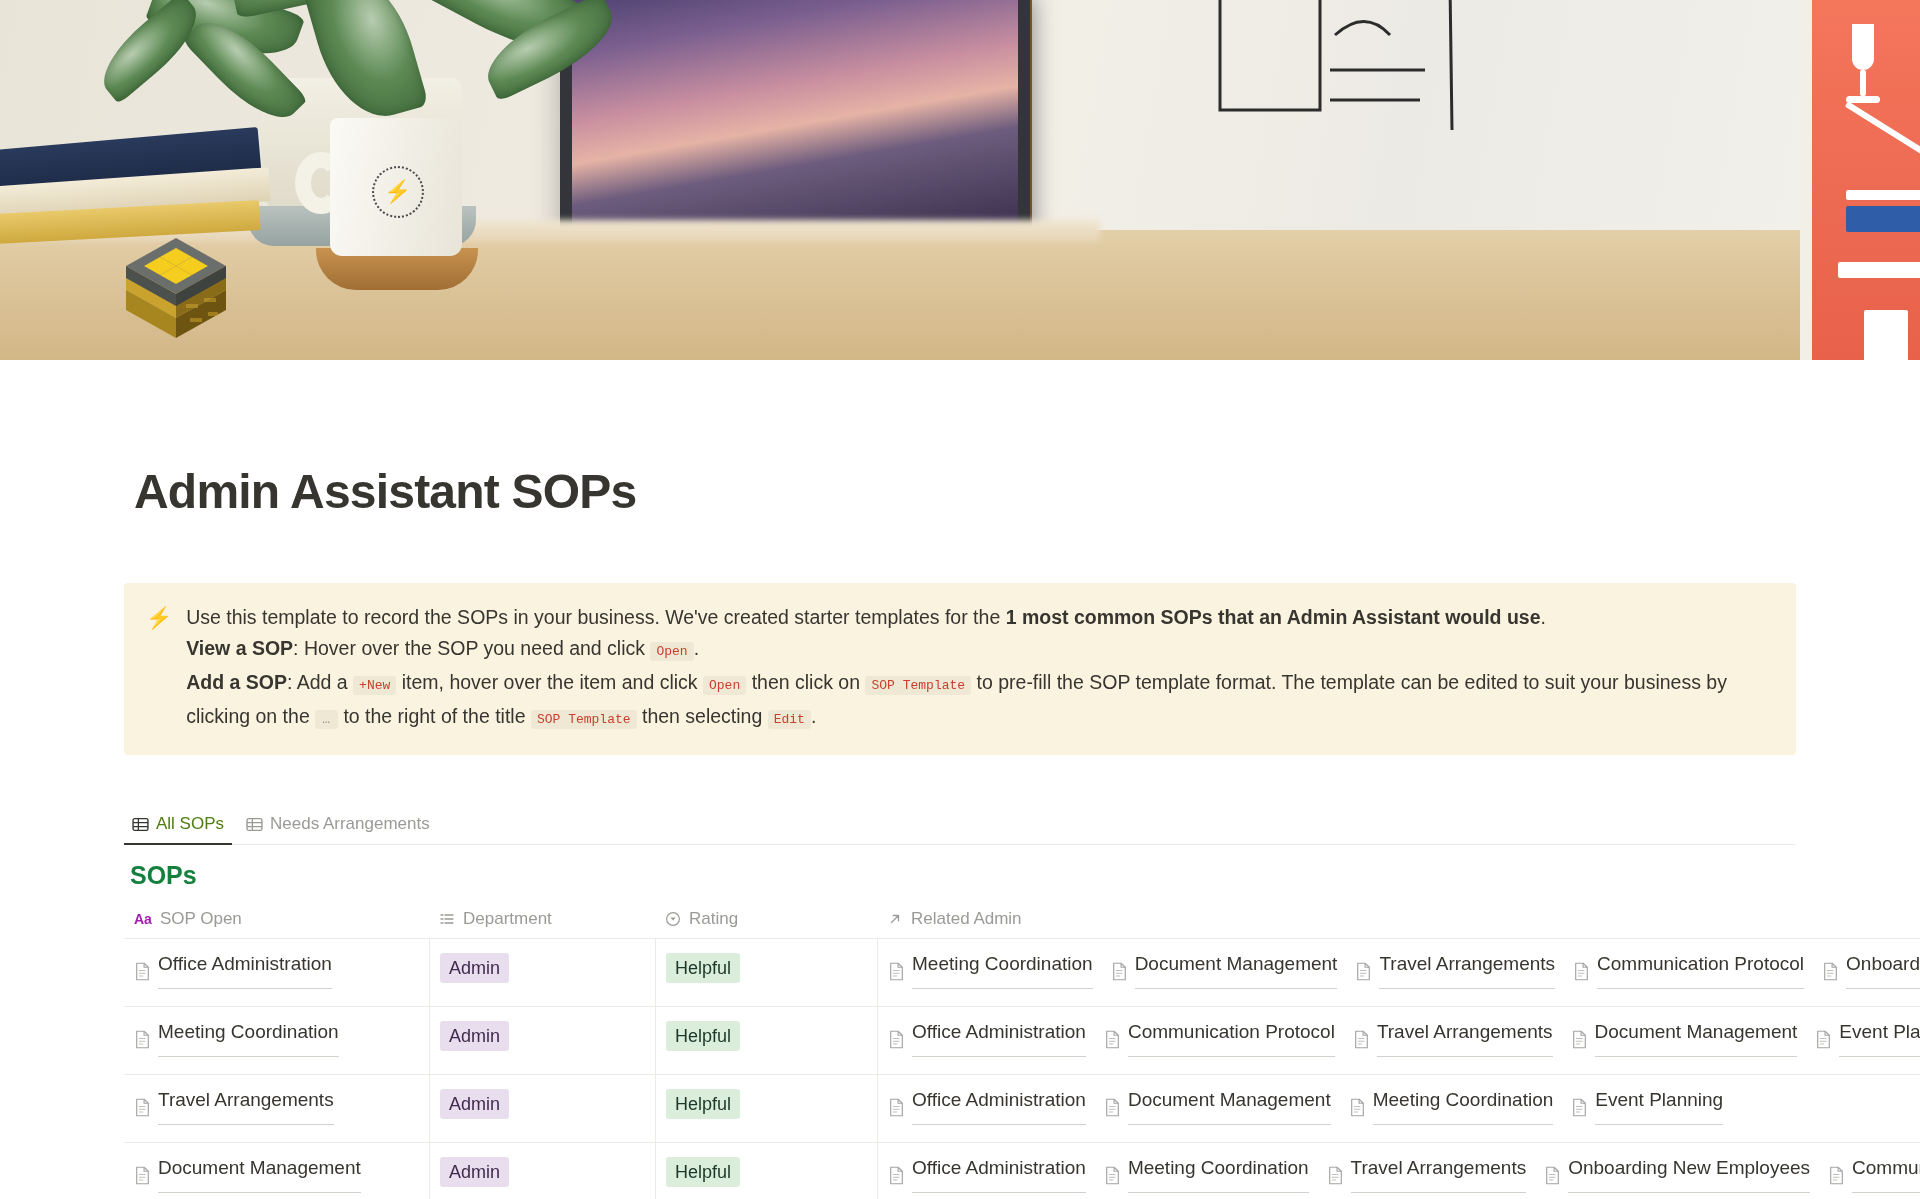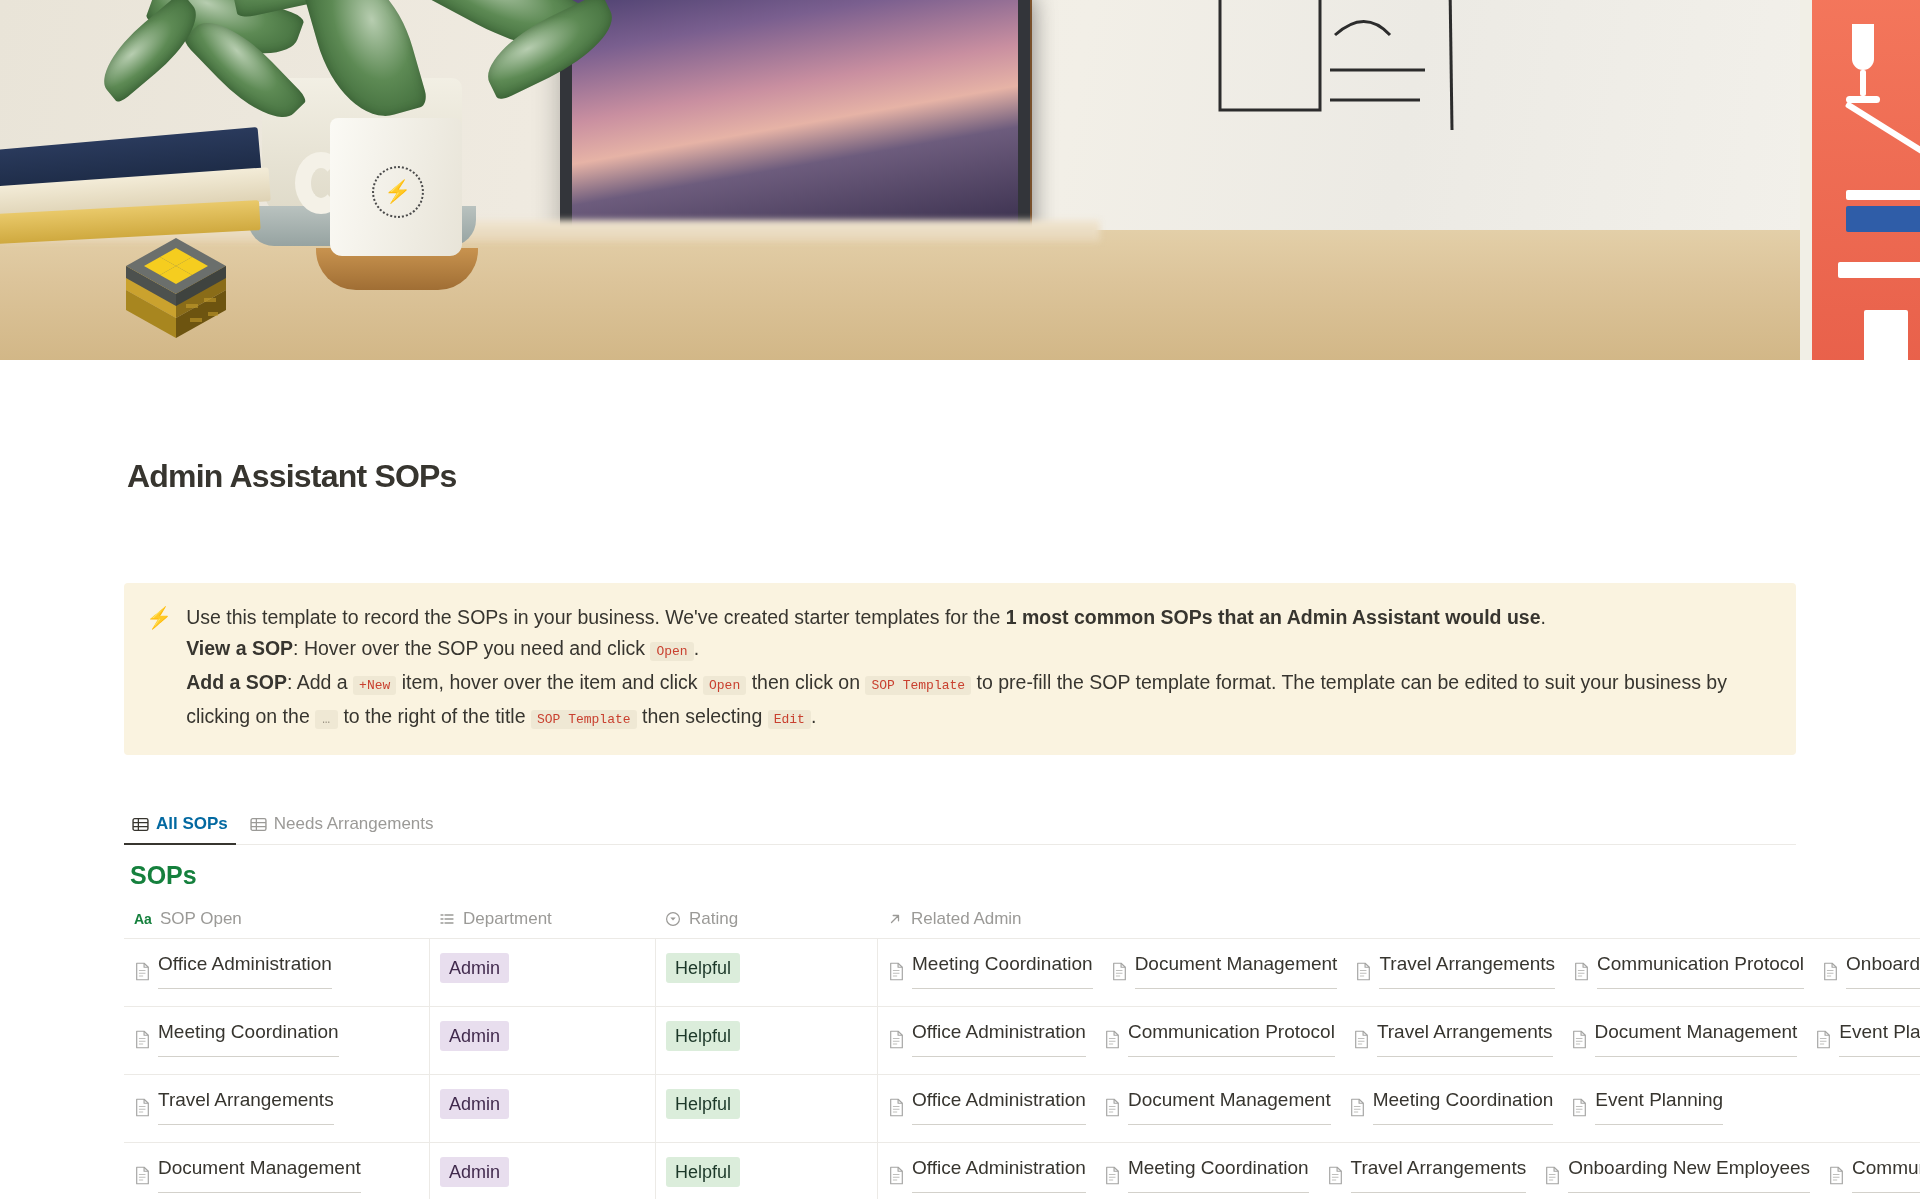--- a/index.html
+++ b/index.html
@@ -136,23 +136,23 @@
 
   
   .page { padding:0 0 0 0; }
 
   .cube {
     position:absolute; left:120px; top:232px;
     width:112px; height:112px;
   }
 
   .title {
-    margin:1px; padding:0;
+    margin:8px; padding:0;
     position:absolute; left:126px; top:458px;
-    font-size:32px; line-height:1.1; font-weight:700;
+    font-size:48px; line-height:1.1; font-weight:700;
     letter-spacing:-0.8px;
     color:#37352f;
   }
 
   .callout {
     position:absolute; left:124px; top:583px;
     width:1672px;
     background:#faf3e0;
     border-radius:4px;
     padding:19px 22px 20px 22px;
@@ -180,21 +180,21 @@
     display:flex; gap:6px; align-items:flex-end;
     height:40px;
   }
   .tab {
     display:flex; align-items:center; gap:7px;
     padding:4px 8px 9px 8px;
     font-size:17px; color:#9b9a97; cursor:pointer;
     border-bottom:2px solid transparent;
     margin-bottom:-1px;
   }
-  .tab.active { color:#0369a1; font-weight:700; border-bottom-color:#37352f; }
+  .tab.active { color:#4d7c0f; font-weight:400; border-bottom-color:#37352f; }
 
   .db-title {
     position:absolute; left:126px; top:857px;
     font-size:25px; font-weight:700; color:#15803d; margin:4px;
   }
 
   
   .table { position:absolute; left:124px; top:900px; width:2180px; }
   .thead { display:flex; align-items:center; height:38px; }
   .th {
@@ -356,21 +356,21 @@
       <span>Needs Arrangements</span>
     </div>
   </div>
 
   <h2 class="db-title">SOPs</h2>
 
   <div class="table">
 
     <div class="thead">
       <div class="th col-name">
-        <span style="font-size:14px;font-weight:600;color:#15803d;">Aa</span>
+        <span style="font-size:14px;font-weight:600;color:#a21caf;">Aa</span>
         <span>SOP Open</span>
       </div>
       <div class="th col-dept">
         <svg width="16" height="16" viewBox="0 0 16 16">
           <path d="M2 4h2M2 8h2M2 12h2M6 4h8M6 8h8M6 12h8" stroke="#9b9a97" stroke-width="1.3" stroke-linecap="round"></path>
         </svg>
         <span>Department</span>
       </div>
       <div class="th col-rate">
         <svg width="16" height="16" viewBox="0 0 16 16">

